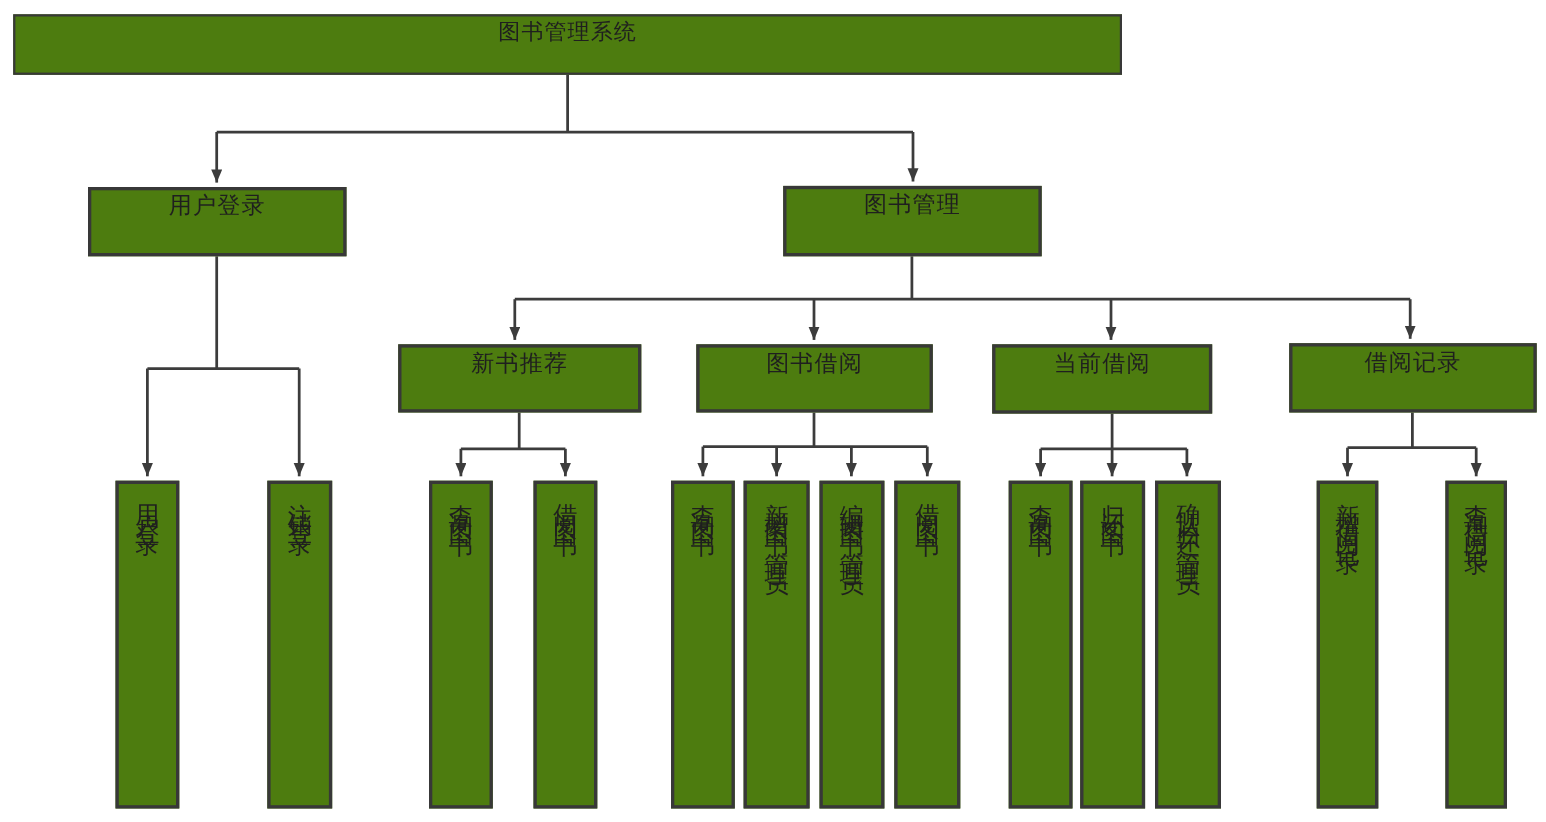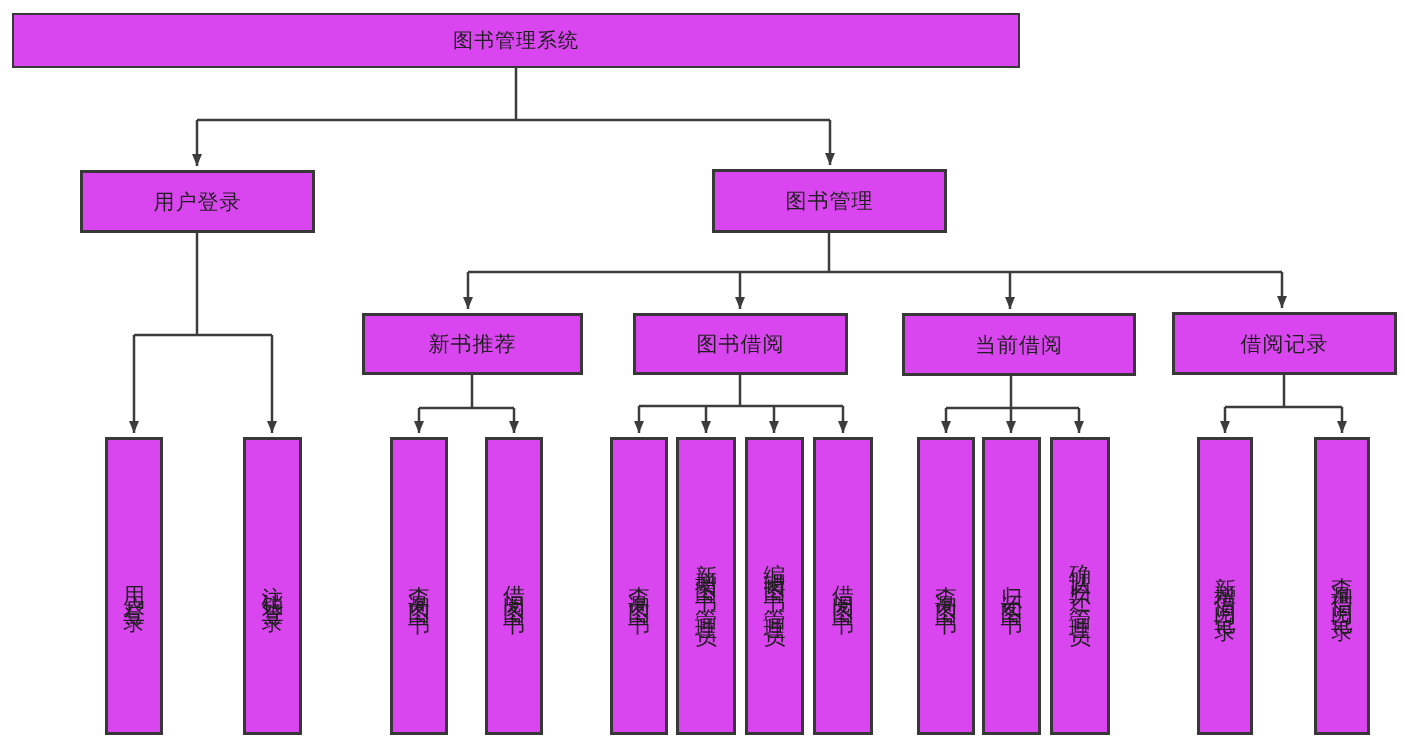--- a/index.html
+++ b/index.html
@@ -2,22 +2,22 @@
 <html><head>
 <meta charset="utf-8">
 <style>
   html,body{margin:0;padding:0;background:#ffffff;}
   #canvas{
     position:relative;width:1405px;height:747px;background:#ffffff;overflow:hidden;
     font-family:"Liberation Sans","DejaVu Sans",sans-serif;color:#1f1f1f;
   }
   #wires{position:absolute;left:0;top:0;width:1405px;height:747px;}
   .box{
-    position:absolute;box-sizing:border-box;background:#d946ef;
-    border:3px solid #383838;display:flex;align-items:center;justify-content:center;
+    position:absolute;box-sizing:border-box;background:#4d7c0f;
+    border:3px solid #383838;display:flex;justify-content:center;
     z-index:2;
   }
   .hbox{font-size:21px;letter-spacing:1px;}
   .rootbox{font-size:20px;letter-spacing:1px;border-width:2.5px;}
   .leaf{top:437px;height:298px;}
   .leaf .vtext{
     writing-mode:vertical-rl;text-orientation:mixed;
     font-size:22px;letter-spacing:9px;line-height:1;
     white-space:nowrap;
   }
@@ -104,21 +104,21 @@
   <div class="box hbox" style="left:362px;top:313px;width:221px;height:62px;">
     <span>新书推荐</span>
   </div>
 
   <div class="box hbox" style="left:712px;top:169px;width:235px;height:64px;">
     <span>图书管理</span>
   </div>
   <div class="box hbox" style="left:633px;top:313px;width:215px;height:62px;">
     <span>图书借阅</span>
   </div>
-  <div class="box hbox" style="left:902px;top:313px;width:234px;height:63px;">
+  <div class="box hbox" style="left:902px;top:313px;width:200px;height:63px;">
     <span>当前借阅</span>
   </div>
   <div class="box hbox" style="left:1172px;top:312px;width:225px;height:63px;">
     <span>借阅记录</span>
   </div>
 
   <div class="box leaf" style="left:105px;width:58px;">
     <span class="vtext">用户登录</span>
   </div>
   <div class="box leaf" style="left:243px;width:59px;">

